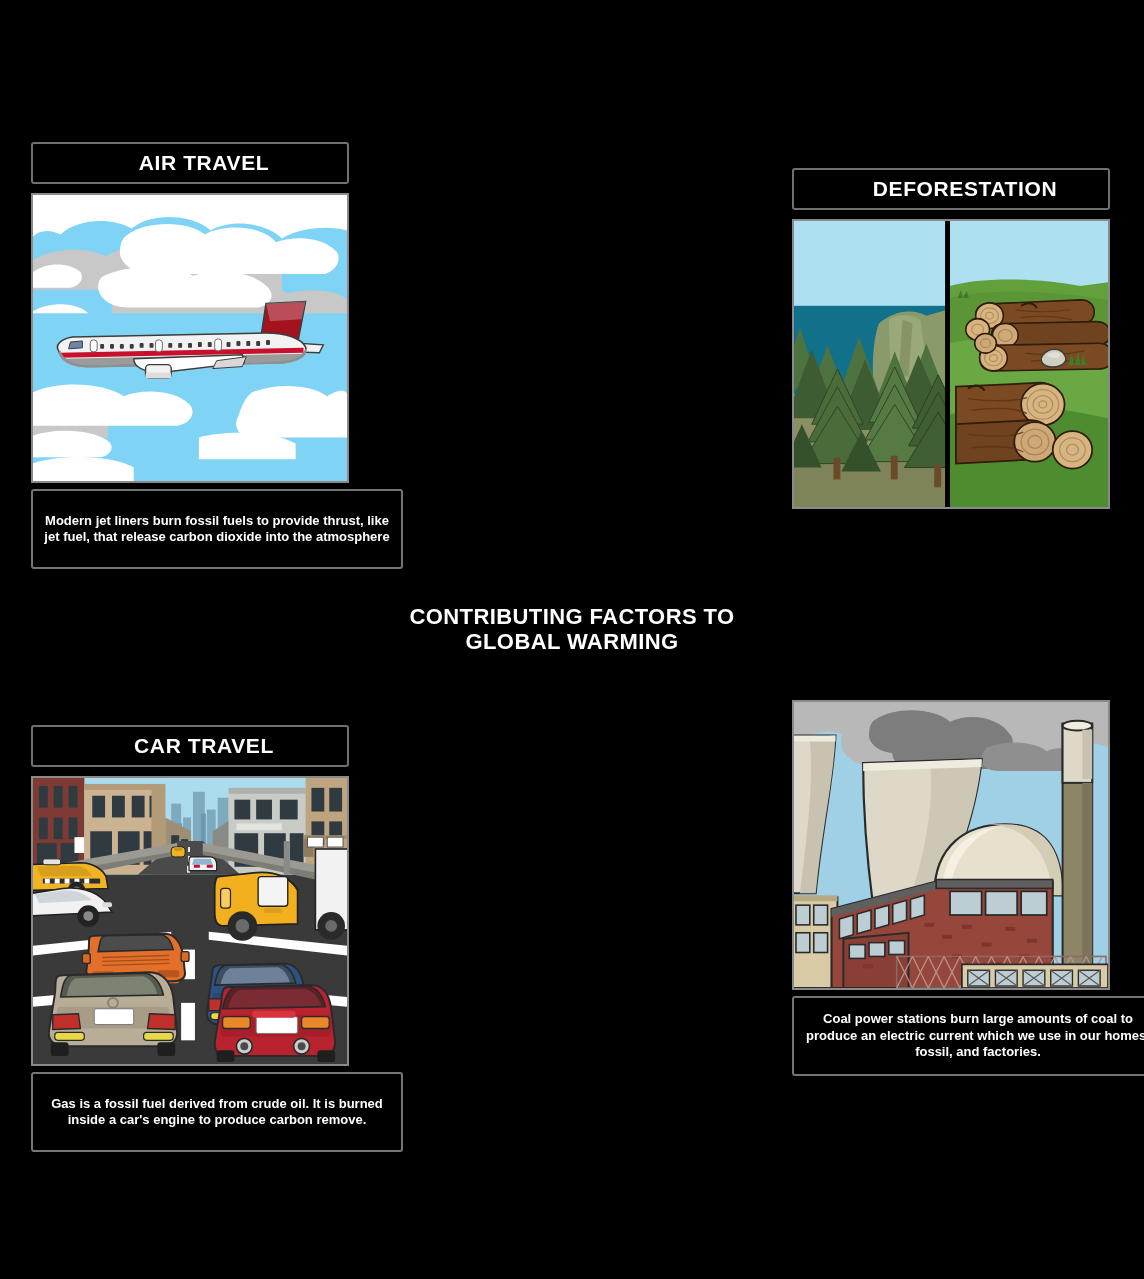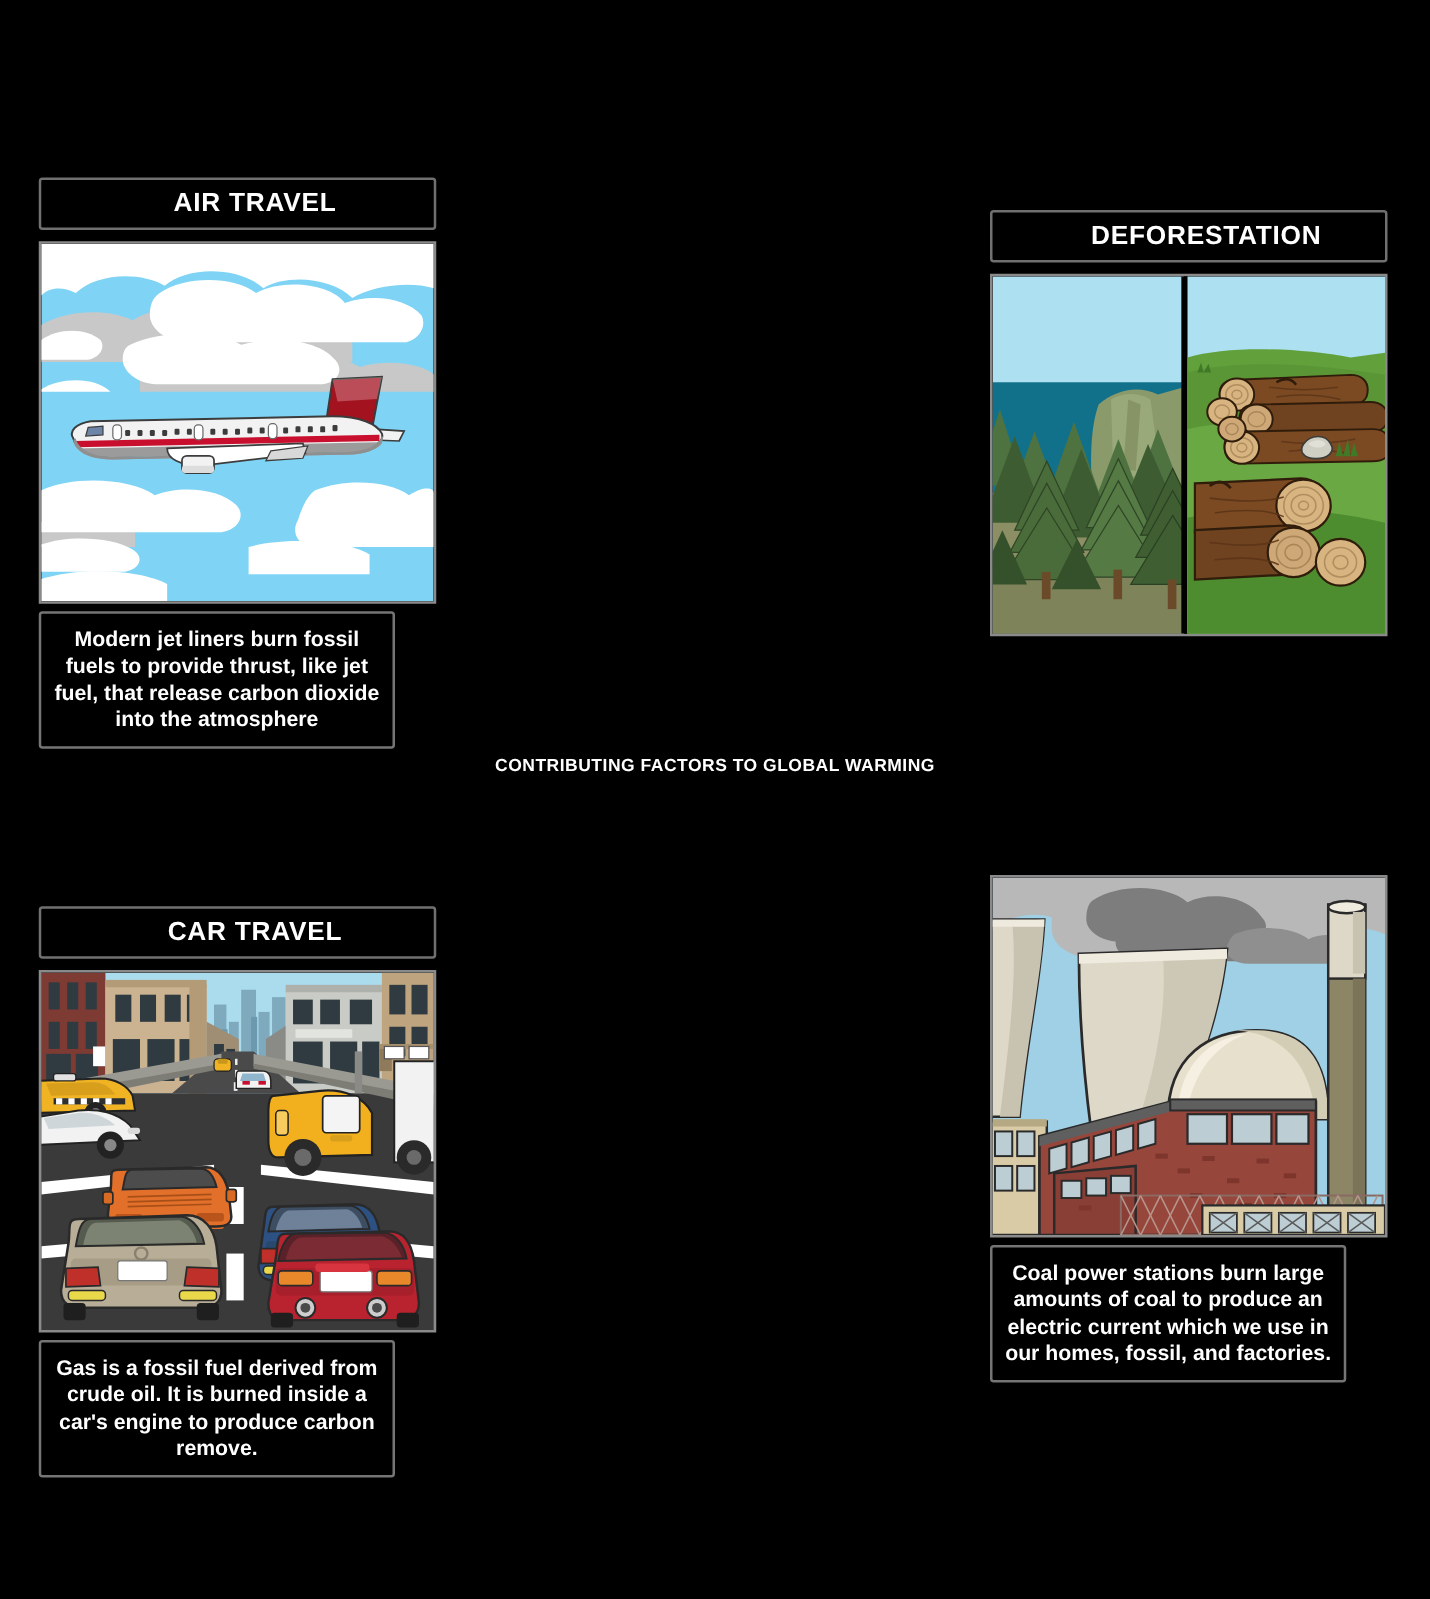--- a/index.html
+++ b/index.html
@@ -64,46 +64,46 @@
     background: #000;
     overflow: hidden;
     position: relative;
   }
   .panel-art svg { display: block; width: 100%; height: 100%; }
 
   
   .panel-caption {
     box-sizing: border-box;
     margin-top: 6px;
-    width: 285px;
+    width: 372px;
     min-height: 80px;
     background: #000000;
     border: 2px solid #757575;
     border-radius: 3px;
     color: #ffffff;
-    font-size: 17px;
+    font-size: 13px;
     font-weight: bold;
     line-height: 1.26;
     text-align: center;
     padding: 10px 9px 10px 9px;
     display: flex;
     align-items: center;
     justify-content: center;
   }
   .panel-caption span { display: block; }
 
   
   .board-heading {
     position: absolute;
     left: 372px;
     top: 604px;
     width: 400px;
     text-align: center;
     color: #ffffff;
-    font-size: 14px;
+    font-size: 22px;
     font-weight: bold;
     line-height: 1.15;
     letter-spacing: 0.4px;
     text-transform: uppercase;
     font-stretch: condensed;
   }
 </style>
 </head>
 <body>
 

